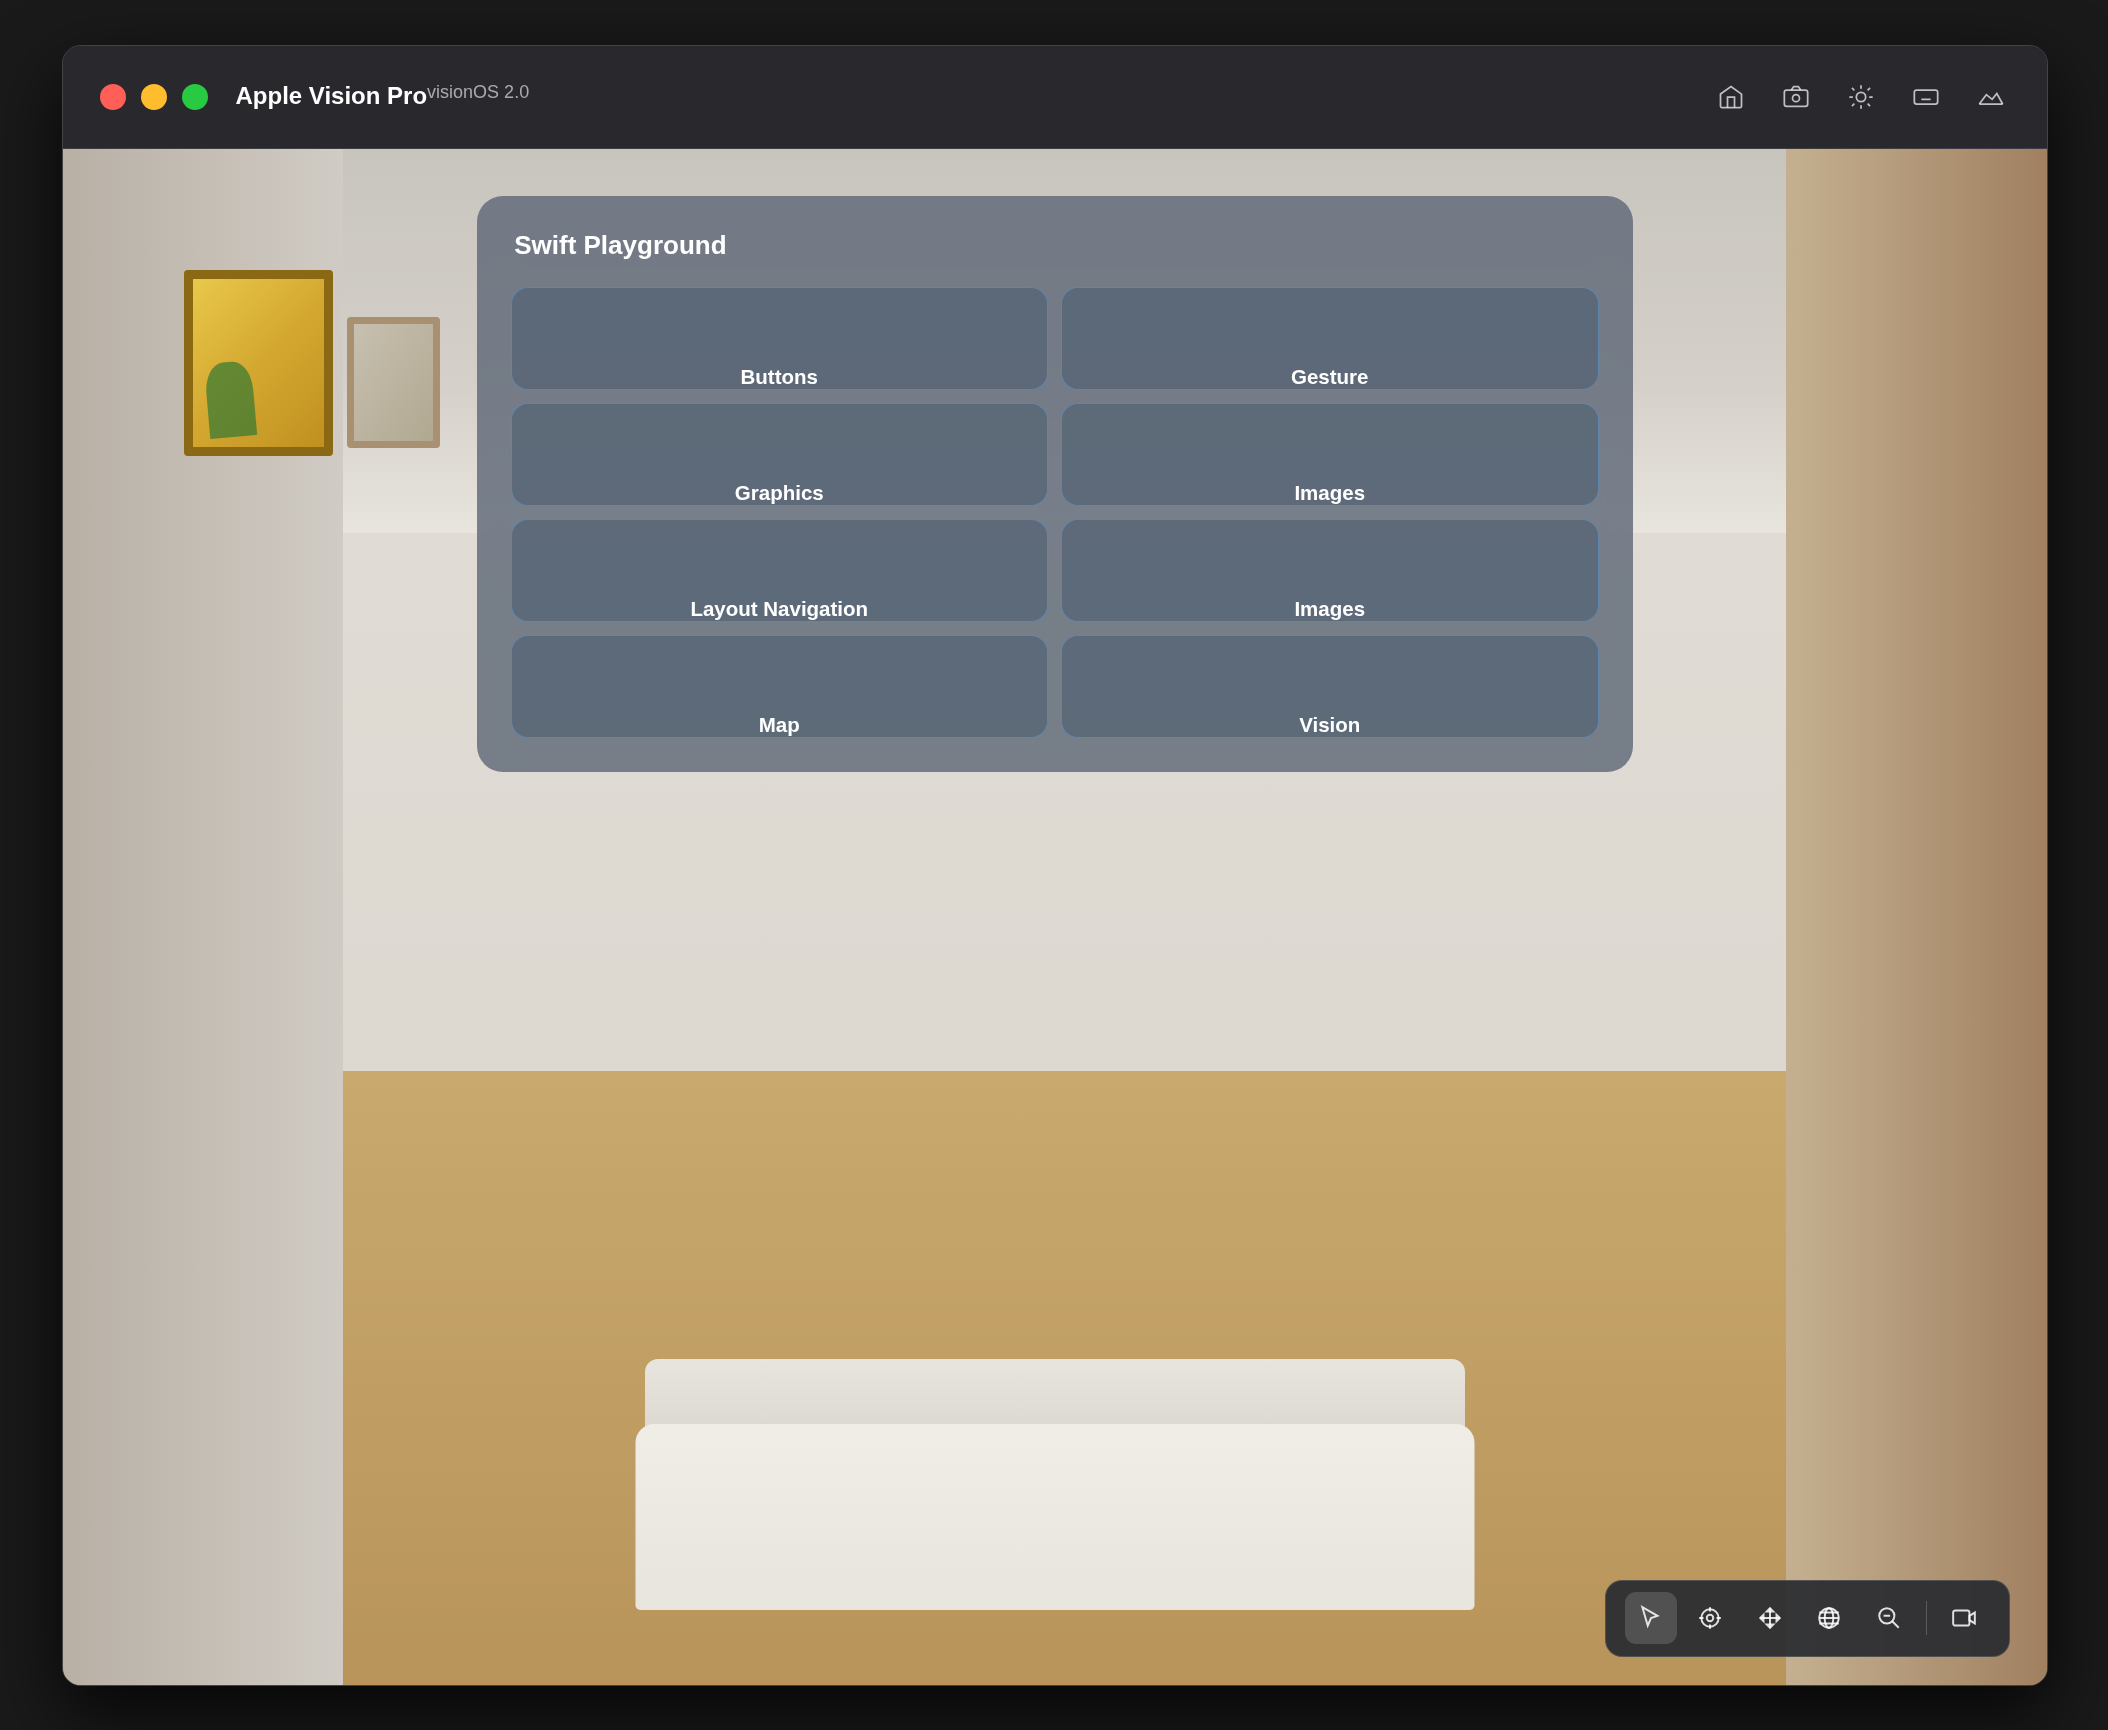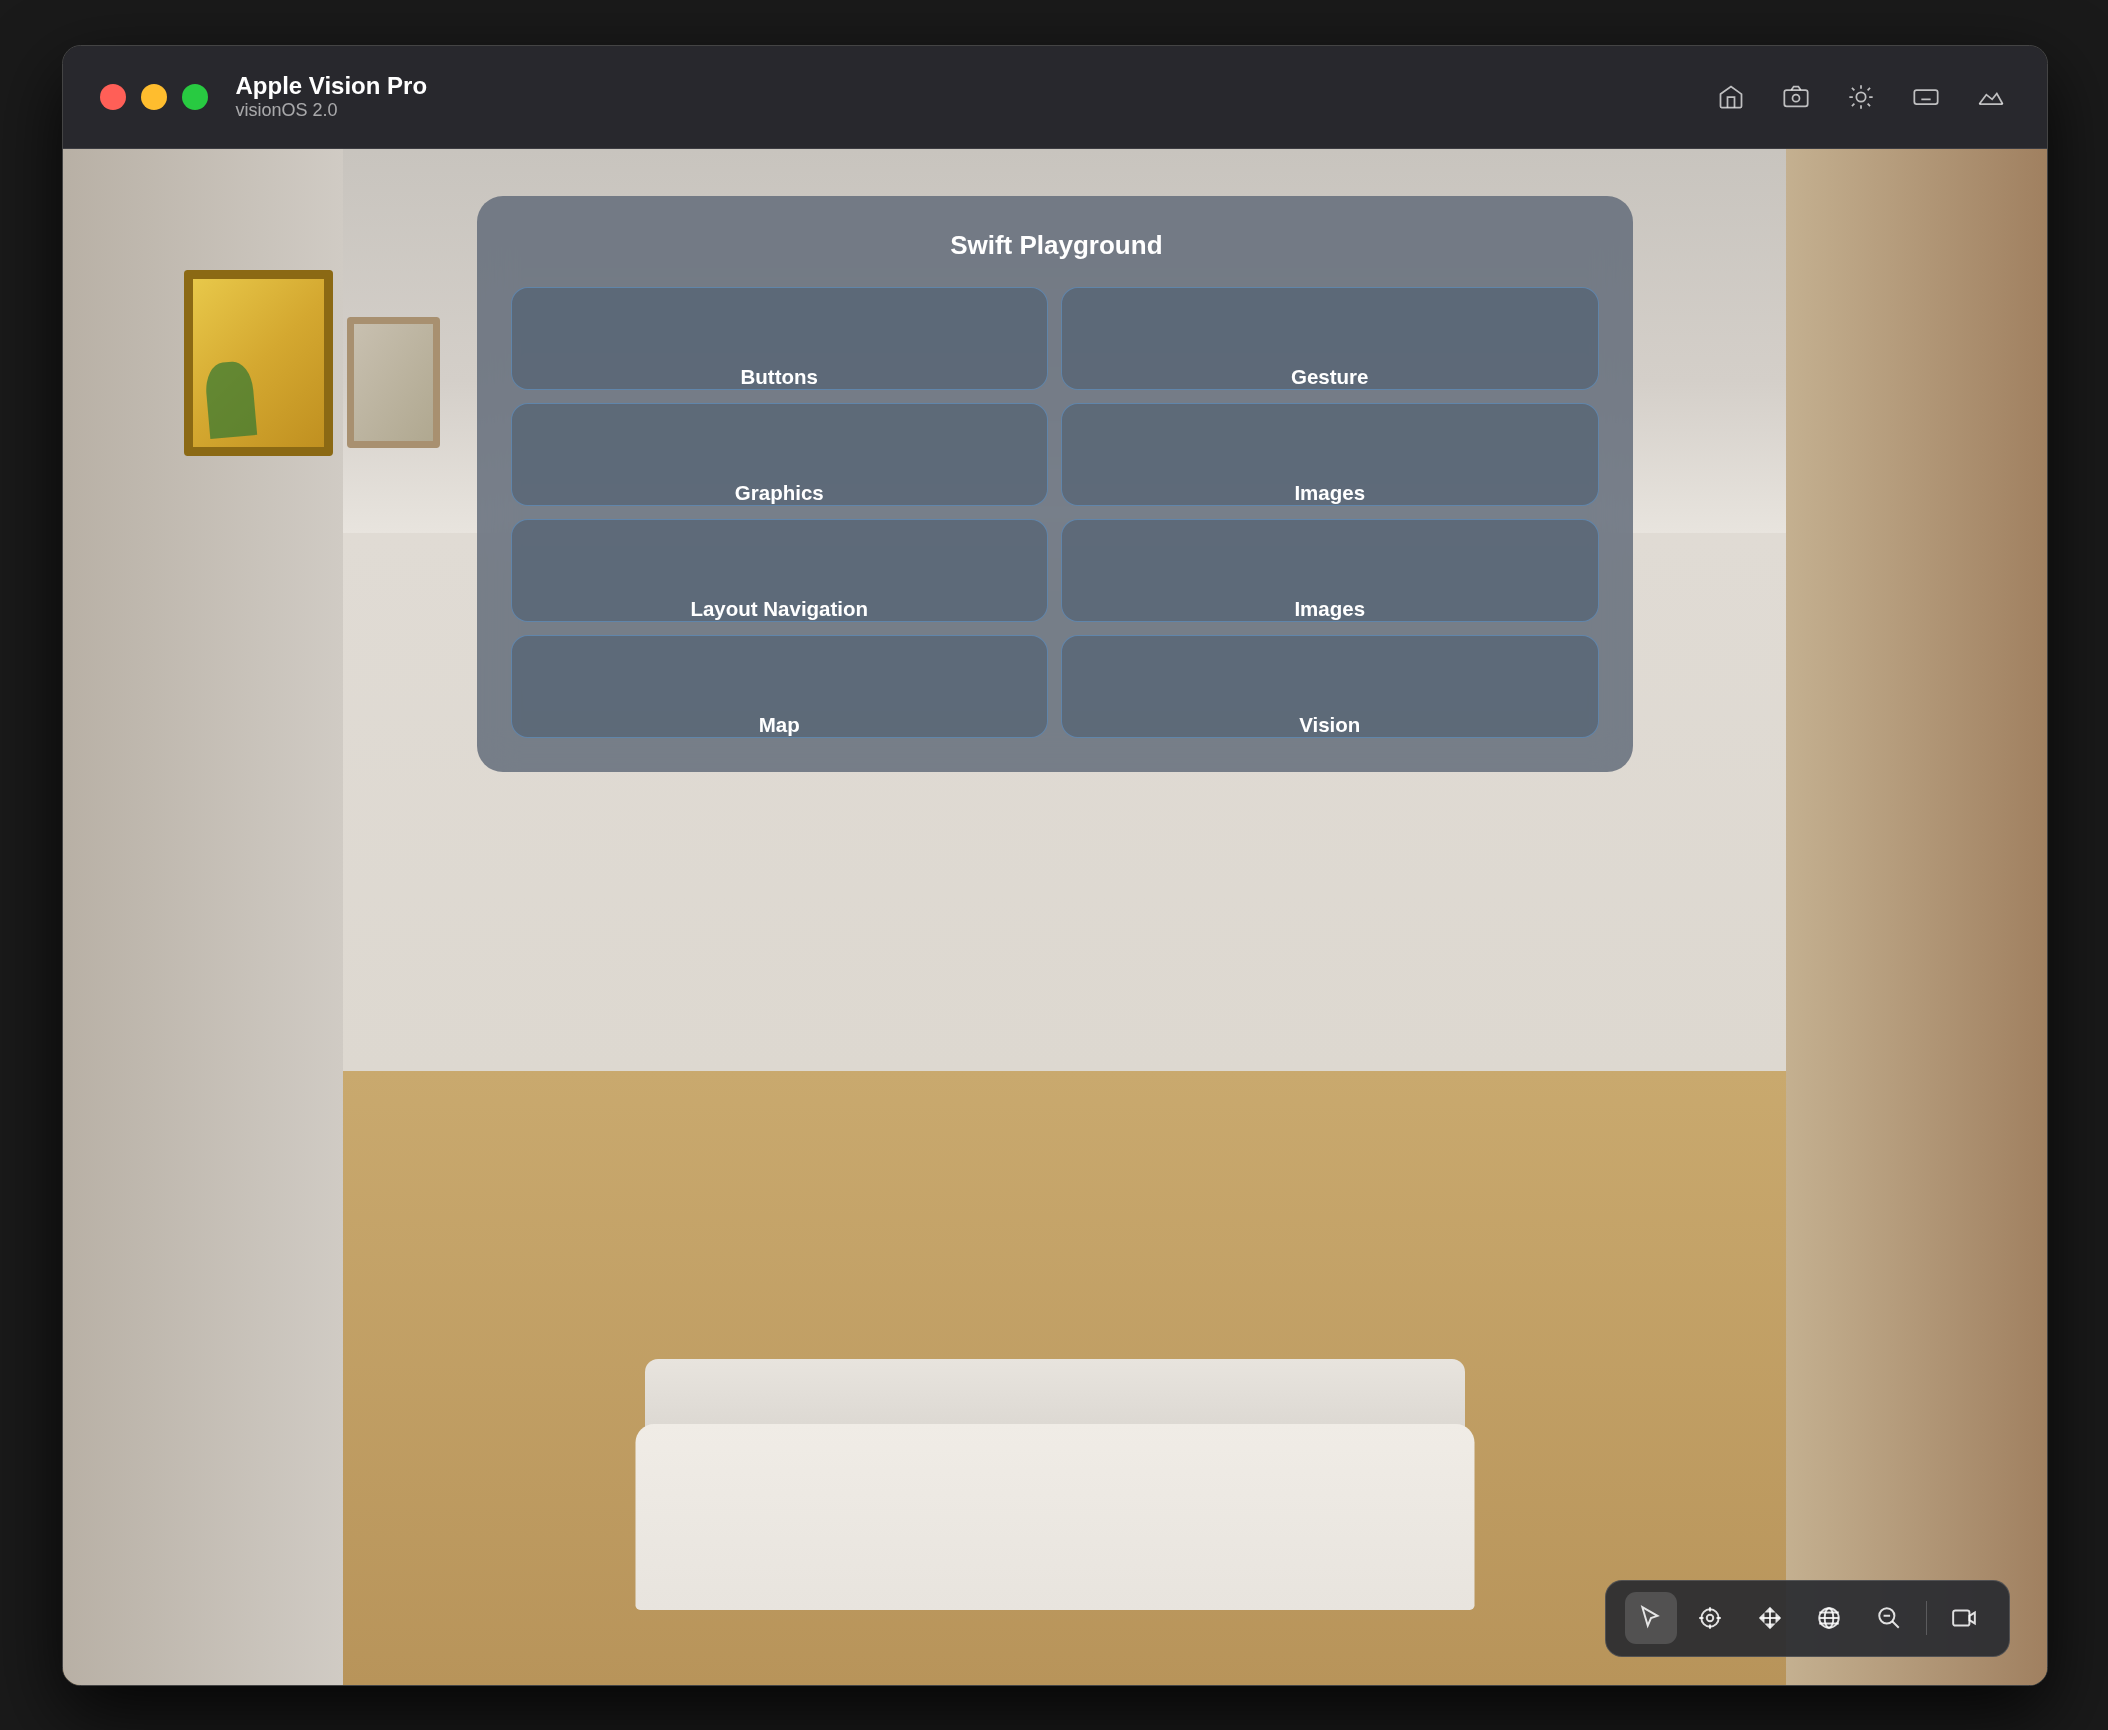--- a/index.html
+++ b/index.html
@@ -81,21 +81,20 @@
       border-radius: 50%;
       cursor: pointer;
     }
 
     .traffic-light.red { background: #ff5f57; }
     .traffic-light.yellow { background: #ffbd2e; }
     .traffic-light.green { background: #28ca41; }
 
     .app-info {
       display: flex;
-      flex-direction: column;
       margin-right: auto;
     }
 
     .app-title {
       color: #ffffff;
       font-size: 24px;
       font-weight: 600;
       line-height: 1.2;
     }
 
@@ -175,21 +174,20 @@
       -webkit-backdrop-filter: blur(18.6px);
       z-index: 50;
     }
 
     .panel-title {
       color: #ffffff;
       font-size: 26px;
       font-weight: 600;
       margin-bottom: 26px;
       padding-left: 3.7px;
-      text-align: center;
     }
 
     .grid {
       display: grid;
       grid-template-columns: 1fr 1fr;
       gap: 13px;
     }
 
     .grid-item {
       background: rgba(80, 95, 112, 0.65);

